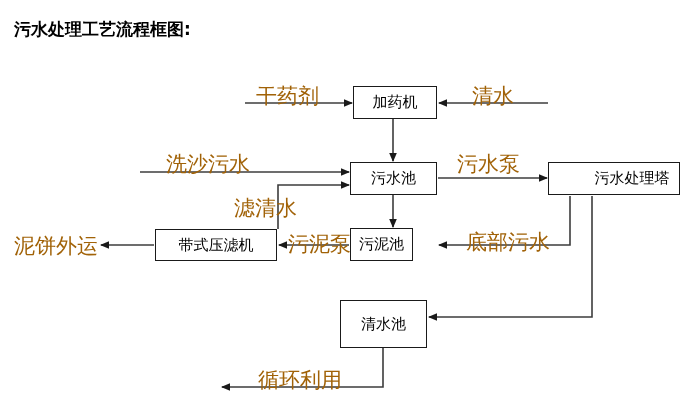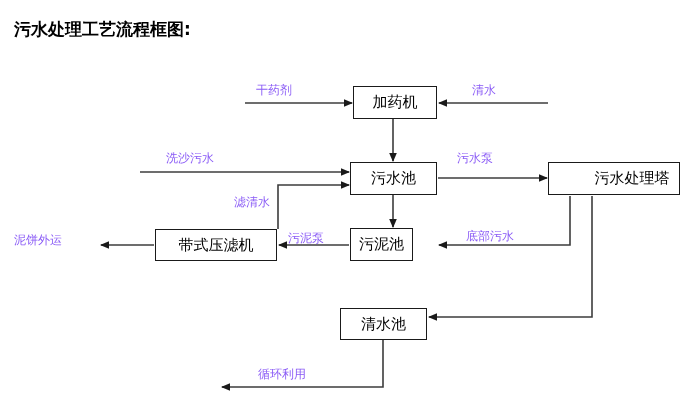--- a/index.html
+++ b/index.html
@@ -36,22 +36,22 @@
     display: flex;
     align-items: center;
     justify-content: center;
     font-size: 15px;
     color: #000000;
     white-space: nowrap;
     z-index: 3;
   }
   .edge-label {
     position: absolute;
-    font-size: 12px;
-    color: #8b5cf6;
+    font-size: 21px;
+    color: #a16207;
     white-space: nowrap;
     z-index: 4;
     background: transparent;
   }
   #svg-layer {
     position: absolute;
     left: 0;
     top: 0;
     width: 700px;
     height: 420px;
@@ -119,21 +119,21 @@
   </div>
 
   <div class="node" style="left:155px; top:229px; width:122px; height:32px;">
     <span>带式压滤机</span>
   </div>
 
   <div class="node" style="left:350px; top:228px; width:63px; height:33px;">
     <span>污泥池</span>
   </div>
 
-  <div class="node" style="left:340px; top:300px; width:87px; height:32px;margin-top:8px;">
+  <div class="node" style="left:340px; top:300px; width:87px; height:48px;">
     <span>清水池</span>
   </div>
 
   <div class="edge-label" style="left:256px; top:82px;">干药剂</div>
 
   <div class="edge-label" style="left:472px; top:82px;">清水</div>
 
   <div class="edge-label" style="left:166px; top:150px;">洗沙污水</div>
 
   <div class="edge-label" style="left:457px; top:150px;">污水泵</div>

